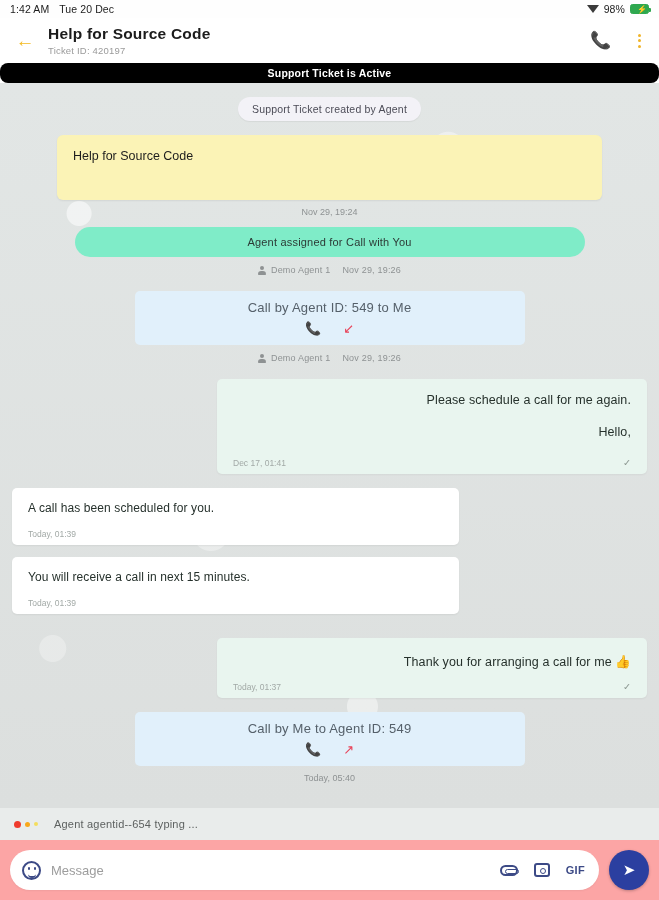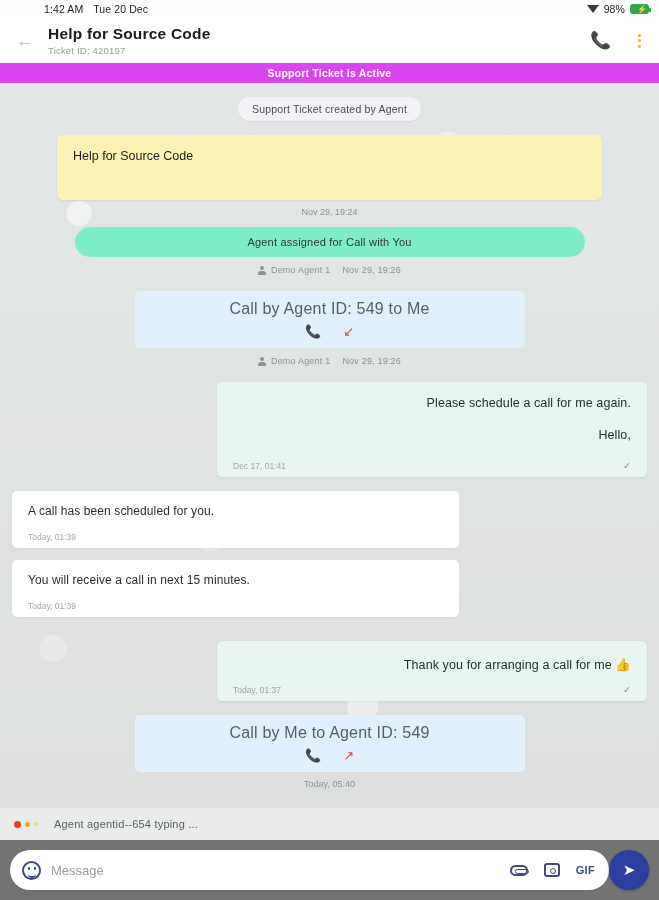--- a/index.html
+++ b/index.html
@@ -12,21 +12,21 @@
   #app { position: relative; width: 659px; height: 900px; display: flex; flex-direction: column; }
 
   
   .statusbar {
     height: 18px; flex: 0 0 18px;
     background: #fefefe;
     display: flex; align-items: center; justify-content: space-between;
     padding: 0 10px;
     font-size: 10.5px; color: #1c1c1c; letter-spacing: .1px;
   }
-  .sb-left { display: flex; align-items: center; gap: 10px; margin-left: 34px; }
+  .sb-left { display: flex; align-items: center; gap: 10px; }
   .sb-right { display: flex; align-items: center; gap: 5px; }
   .wifi-ico { width: 12px; height: 10px; position: relative; }
   .wifi-ico::before {
     content: ""; position: absolute; left: 0; top: 1px;
     width: 0; height: 0;
     border-left: 6px solid transparent; border-right: 6px solid transparent;
     border-top: 8px solid #3a3a3a;
   }
   .batt { width: 19px; height: 10px; border: 1.2px solid #2fa84f; border-radius: 2.5px; position: relative; background: #2fa84f; }
   .batt::after { content:""; position:absolute; right:-3px; top:2.5px; width:2px; height:4px; background:#2fa84f; border-radius:0 1px 1px 0; }
@@ -48,25 +48,26 @@
   .htitle { font-size: 15.5px; font-weight: 700; color: #1b1b1b; letter-spacing: .2px; }
   .hsub { font-size: 9.5px; color: #9a9a9a; margin-top: 2px; letter-spacing: .2px; }
   .hicons { display: flex; align-items: center; gap: 22px; }
   .call-ico { color: #f0b429; font-size: 17px; transform: rotate(0deg); }
   .kebab { display: flex; flex-direction: column; gap: 2.5px; align-items: center; padding: 2px 4px; }
   .kebab i { width: 3px; height: 3px; border-radius: 50%; background: #f0b429; display: block; }
 
   
   .banner {
     height: 20px; flex: 0 0 20px;
-    background: #d946ef;
+    background: #000000;
     color: #ffffff;
     font-size: 10.5px; font-weight: 700;
     display: flex; align-items: center; justify-content: center;
     letter-spacing: .2px;
+    border-radius: 8px;
   }
 
   
   .chat {
     flex: 1 1 auto; position: relative; overflow: hidden;
     background-color: #dfe3e2;
     background-image:
       radial-gradient(circle at 12% 18%, rgba(255,255,255,.55) 0 12px, transparent 13px),
       radial-gradient(circle at 68% 9%, rgba(255,255,255,.40) 0 16px, transparent 17px),
       radial-gradient(circle at 88% 44%, rgba(255,255,255,.45) 0 14px, transparent 15px),
@@ -112,21 +113,21 @@
   .teal-bar {
     width: 510px; background: #7fecc8; border-radius: 18px;
     padding: 9px 0; text-align: center;
     font-size: 11px; color: #2c3a36; letter-spacing: .2px;
   }
 
   .call-card {
     width: 390px; background: #e1f0fb; border-radius: 5px;
     padding: 9px 0 10px 0; text-align: center;
   }
-  .call-card .cc-title { font-size: 16px; color: #55606a; letter-spacing: .2px; }
+  .call-card .cc-title { font-size: 13px; color: #55606a; letter-spacing: .2px; }
   .call-card .cc-icons { margin-top: 7px; display: flex; align-items: center; justify-content: center; gap: 22px; }
   .cc-phone { color: #20309a; font-size: 13px; line-height: 1; }
   .cc-arrow-in  { color: #e8445a; font-size: 13px; line-height: 1; transform: rotate(0deg); }
   .cc-arrow-out { color: #e8445a; font-size: 13px; line-height: 1; }
 
   .bubble-out {
     width: 430px; background: #e9f5ef; border-radius: 5px;
     padding: 14px 16px 6px 16px;
     box-shadow: 0 1px 2px rgba(0,0,0,.05);
   }
@@ -151,22 +152,22 @@
   }
   .dot { width: 7px; height: 7px; border-radius: 50%; display: inline-block; }
   .d1 { background: #ef3b2d; }
   .d2 { background: #f8a81b; width: 5px; height: 5px; }
   .d3 { background: #f6d93a; width: 4px; height: 4px; opacity: .8; }
   .typing-text { margin-left: 12px; font-size: 11px; color: #5d6160; letter-spacing: .2px; }
 
   
   .composer {
     flex: 0 0 60px; height: 60px;
-    background: #737373;
-    display: flex; align-items: center; padding: 0 10px; gap: 0;
+    background: #fca5a5;
+    display: flex; align-items: center; padding: 0 10px; gap: 10px;
   }
   .input-pill {
     flex: 1 1 auto; height: 40px; background: #ffffff; border-radius: 22px;
     display: flex; align-items: center; padding: 0 14px 0 12px; gap: 10px;
     box-shadow: 0 1px 2px rgba(0,0,0,.05);
   }
   .emoji-ico {
     width: 19px; height: 19px; border-radius: 50%;
     border: 2px solid #3c4a86; position: relative; flex: 0 0 19px;
   }

